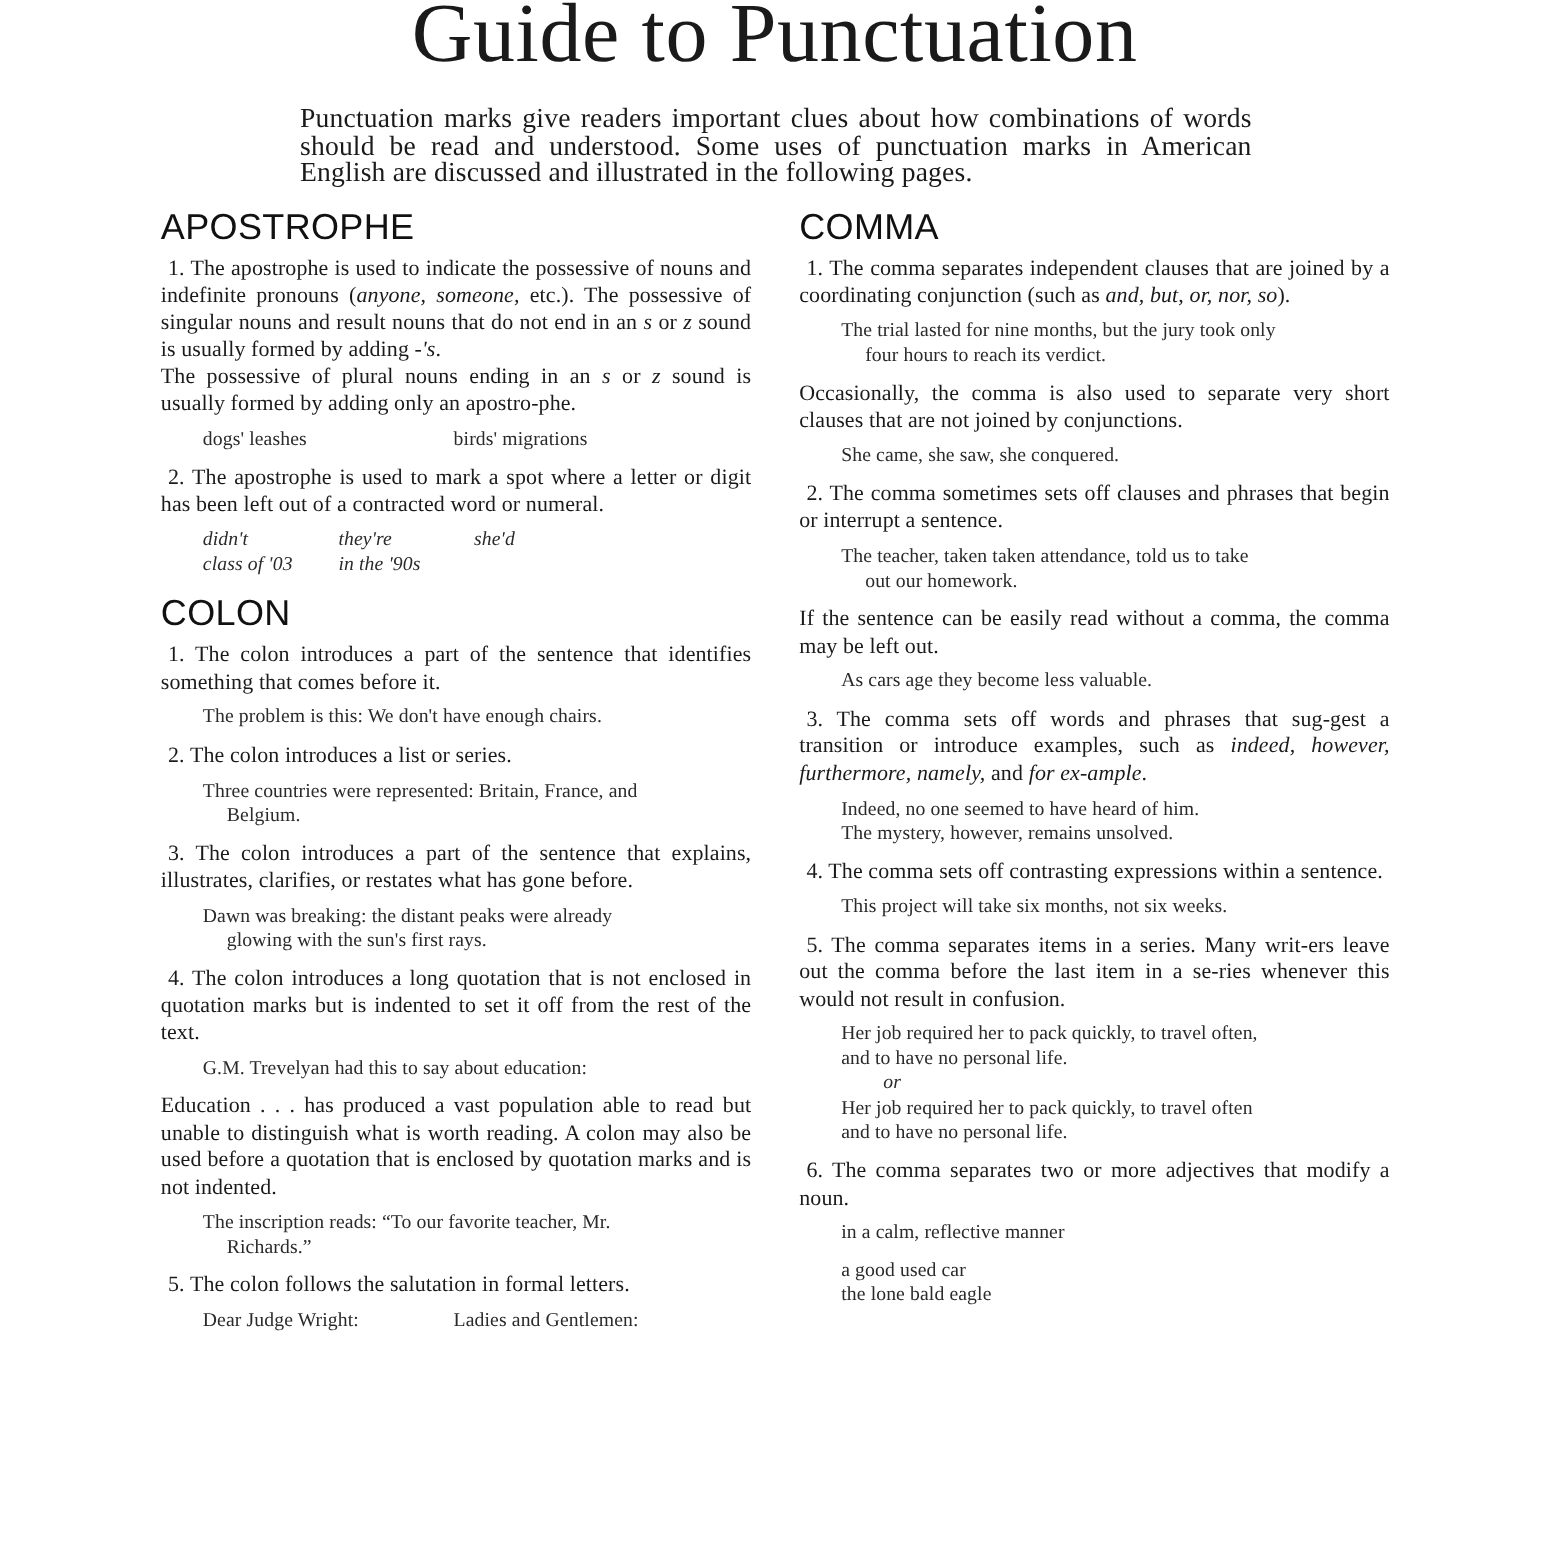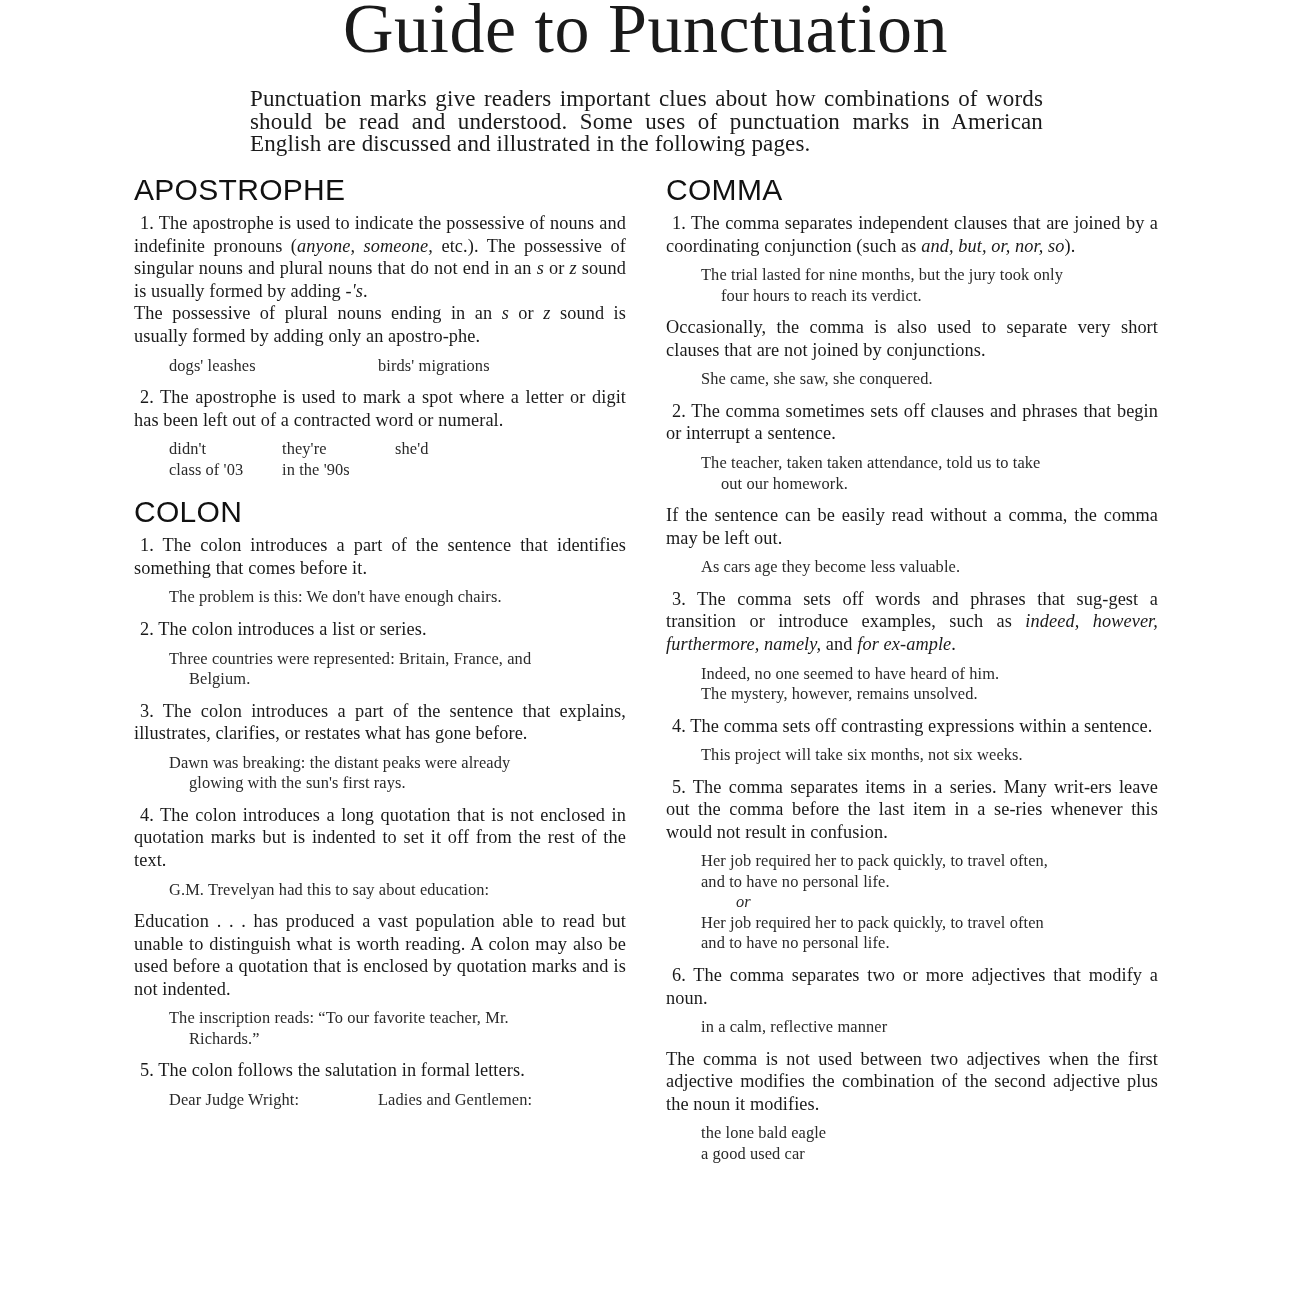--- a/index.html
+++ b/index.html
@@ -76,36 +76,36 @@
     .ex .or { display: block; padding-left: 35px; font-style: italic; }
     .ex-grid {
       display: grid;
       margin: 8px 0 10px 35px;
       font-size: 16.4px;
       line-height: 20.5px;
       color: #2a2a2a;
       letter-spacing: 0.1px;
     }
     .ex-grid.two { grid-template-columns: 209px 200px; }
-    .ex-grid.three { grid-template-columns: 113px 113px 100px; }
+    .ex-grid.three { grid-template-columns: 113px 113px 100px; font-style: italic; }
     .ex-grid.salut { grid-template-columns: 209px 220px; }
     em { font-style: italic; }
   </style>
 </head>
 <body>
 
 <h1 class="title">Guide to Punctuation</h1>
 <p class="intro">Punctuation marks give readers important clues about how combinations of words should be read and understood. Some uses of punctuation marks in American English are discussed and illustrated in the following pages.</p>
 
 <div class="col left">
 
   <section>
     <h2 class="section">APOSTROPHE</h2>
 
-    <p class="para rule"><span>1. The apostrophe is used to indicate the possessive of nouns and indefinite pronouns (</span><em>anyone, someone,</em><span> etc.). The possessive of singular nouns and plural nouns that do not end in an </span><em>s</em><span> or </span><em>z</em><span> sound is usually formed by adding </span><em>-'s</em><span>.</span></p>
+    <p class="para rule"><span>1. The apostrophe is used to indicate the possessive of nouns and indefinite pronouns (</span><em>anyone, someone,</em><span> etc.). The possessive of singular nouns and result nouns that do not end in an </span><em>s</em><span> or </span><em>z</em><span> sound is usually formed by adding </span><em>-'s</em><span>.</span></p>
 
 
     <p class="para"><span>The possessive of plural nouns ending in an </span><em>s</em><span> or </span><em>z</em><span> sound is usually formed by adding only an apostro-phe.</span></p>
 
     <div class="ex-grid two">
       <span>dogs' leashes</span>
       <span>birds' migrations</span>
     </div>
 
     <p class="para rule">2. The apostrophe is used to mark a spot where a letter or digit has been left out of a contracted word or numeral.</p>
@@ -203,19 +203,18 @@
       <span class="or">or</span>
       <span class="line">Her job required her to pack quickly, to travel often</span>
       <span class="line">and to have no personal life.</span>
     </div>
 
     <p class="para rule">6. The comma separates two or more adjectives that modify a noun.</p>
     <div class="ex">
       <span class="line">in a calm, reflective manner</span>
     </div>
 
-    <p class="para">The comma is not used between two adjectives when the first adjective modifies the combination of the second adjective plus the noun it modifies.</p>
-    <div class="ex">
+    <div class="ex">
+      <span class="line">a good used car</span>
       <span class="line">the lone bald eagle</span>
-      <span class="line">a good used car</span>
     </div>
   </section>
 </div>
 
 </body></html>

